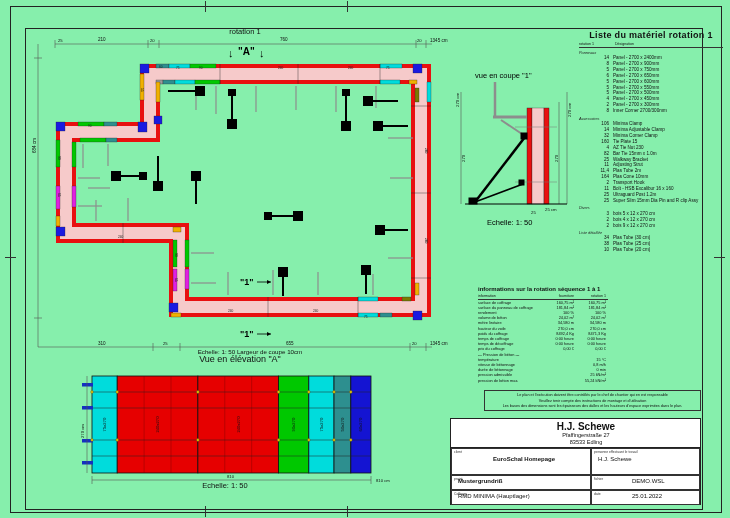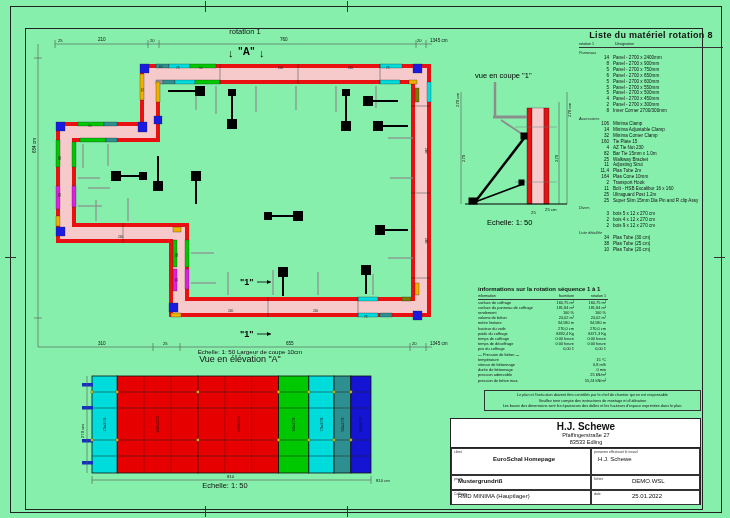--- a/index.html
+++ b/index.html
@@ -359,21 +359,21 @@
     <g font-size="4.2" fill="#111">
       <text x="149" y="110">810</text>
       <text x="298" y="114">810 cm</text>
       <text x="6" y="70" transform="rotate(-90 6 70)">270 cm</text>
     </g>
   </svg>
 
   <div class="abs" style="left:160px;top:481px;width:130px;font-size:7.5px;text-align:center;">Echelle: 1: 50</div>
 
   <div class="abs" id="matlist">
-    <div class="mat-title">Liste du matériel  rotation 8</div>
+    <div class="mat-title">Liste du matériel  rotation 1</div>
     <div class="mat-head">
       <span class="q">rotation 1</span>
       <span class="n">Désignation</span>
     </div>
     <div id="mat-rows">
         <div class="mat-h">Panneaux</div>
         <div class="mat-r">
           <span class="q">14</span>
           <span class="n">Panel - 2700 x 2400mm</span>
         </div>

